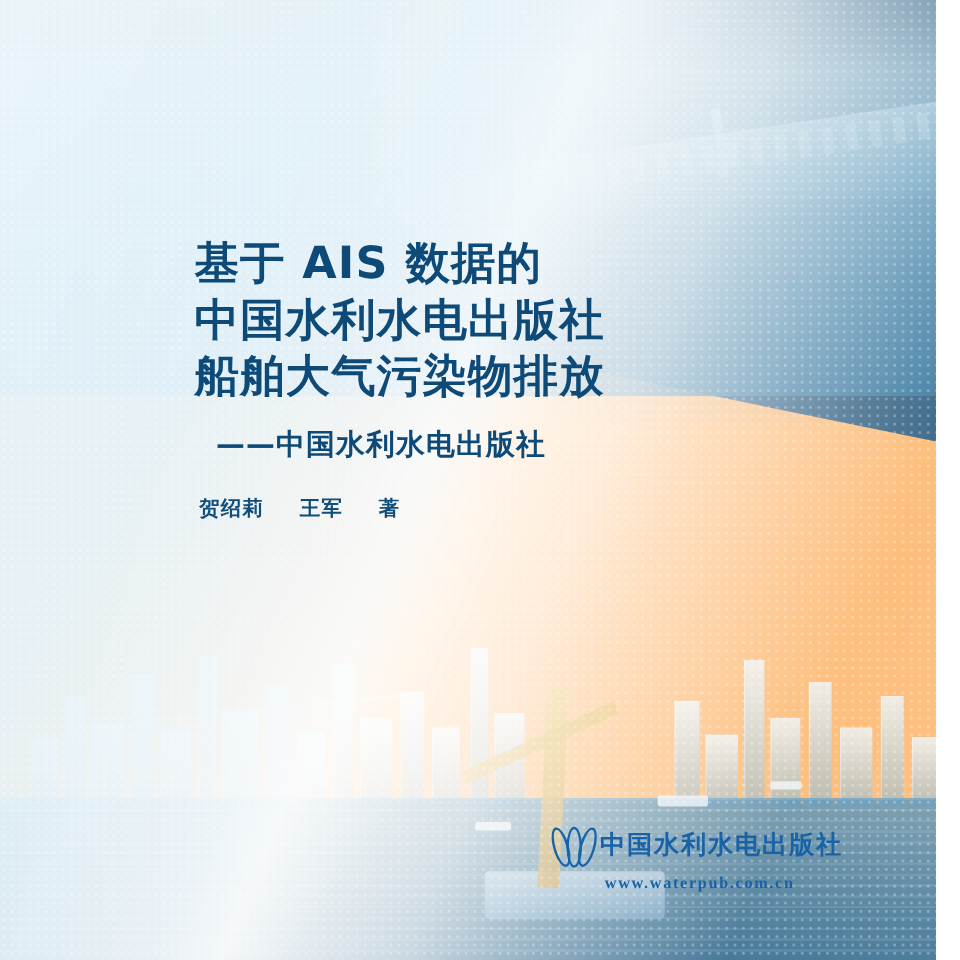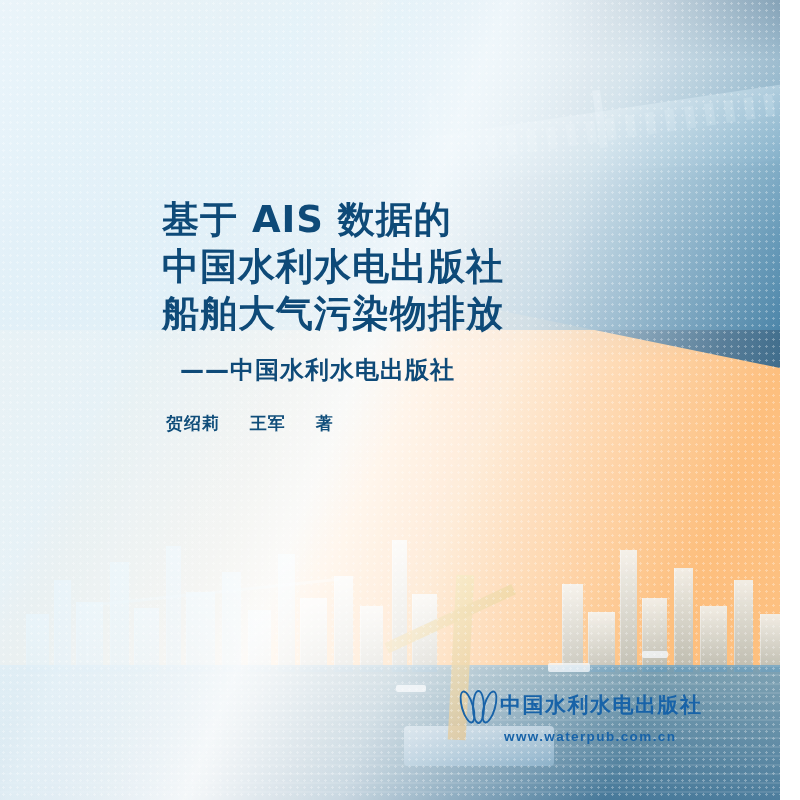--- a/index.html
+++ b/index.html
@@ -248,21 +248,21 @@
     font-family: "DejaVu Sans", "Liberation Sans", sans-serif;
     font-size: 21px;
     font-weight: 700;
     color: #1863a8;
     letter-spacing: 1.5px;
     white-space: nowrap;
   }
   .pub-url {
     margin-top: 7px;
     margin-left: 44px;
-    font-family: Liberation Sans, sans-serif;
+    font-family: Liberation Serif, serif;
     font-size: 13.5px;
     font-weight: 700;
     color: #1863a8;
     letter-spacing: 1.4px;
     white-space: nowrap;
   }
 </style>
 </head>
 <body>
 

